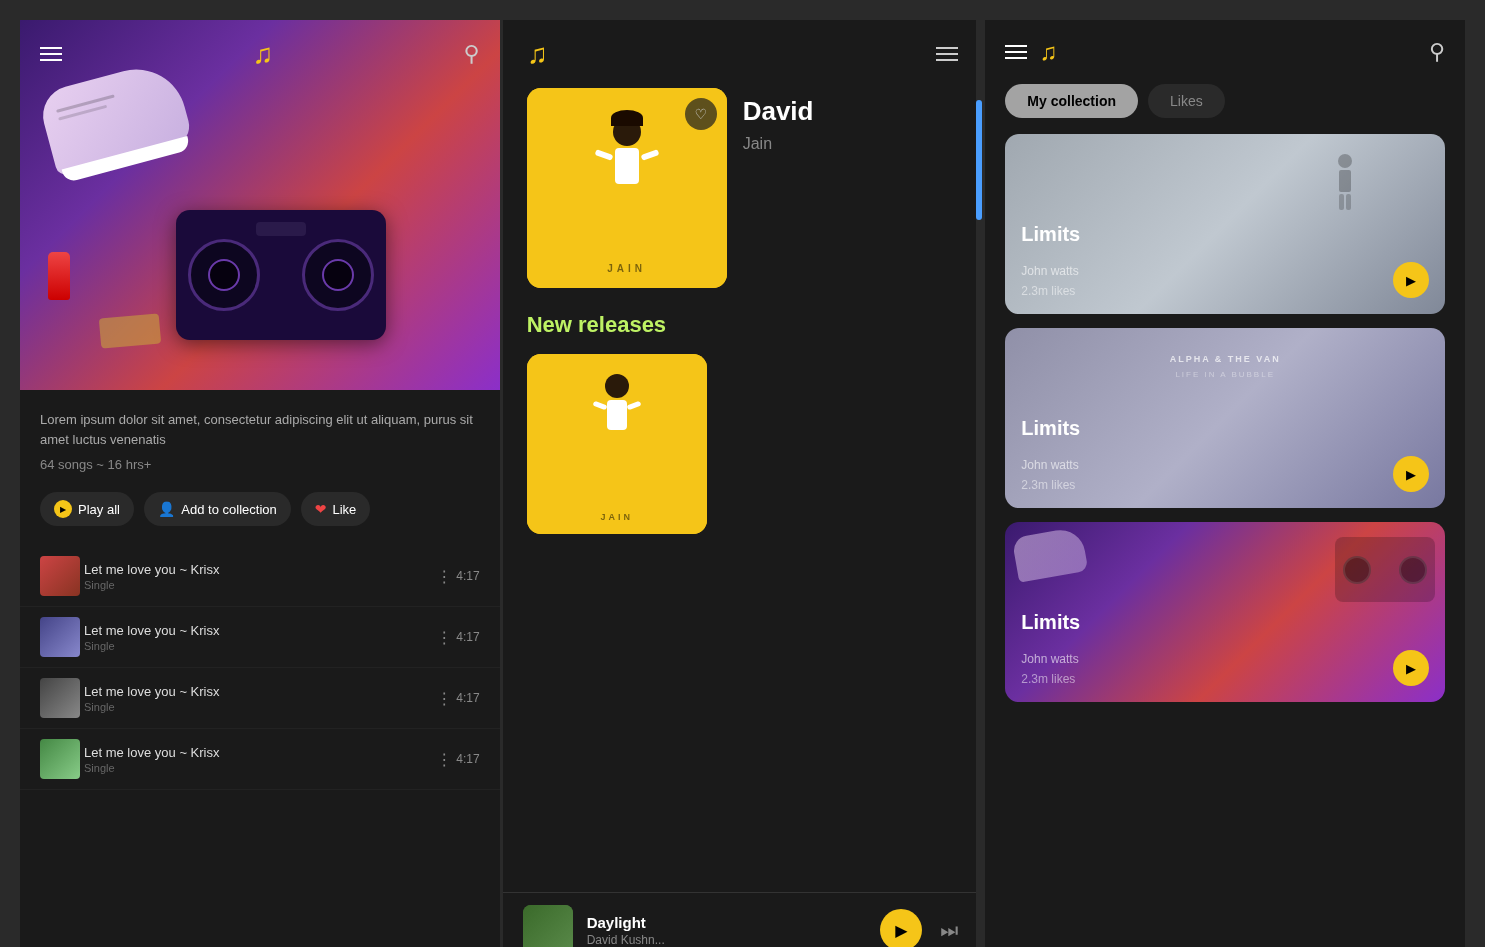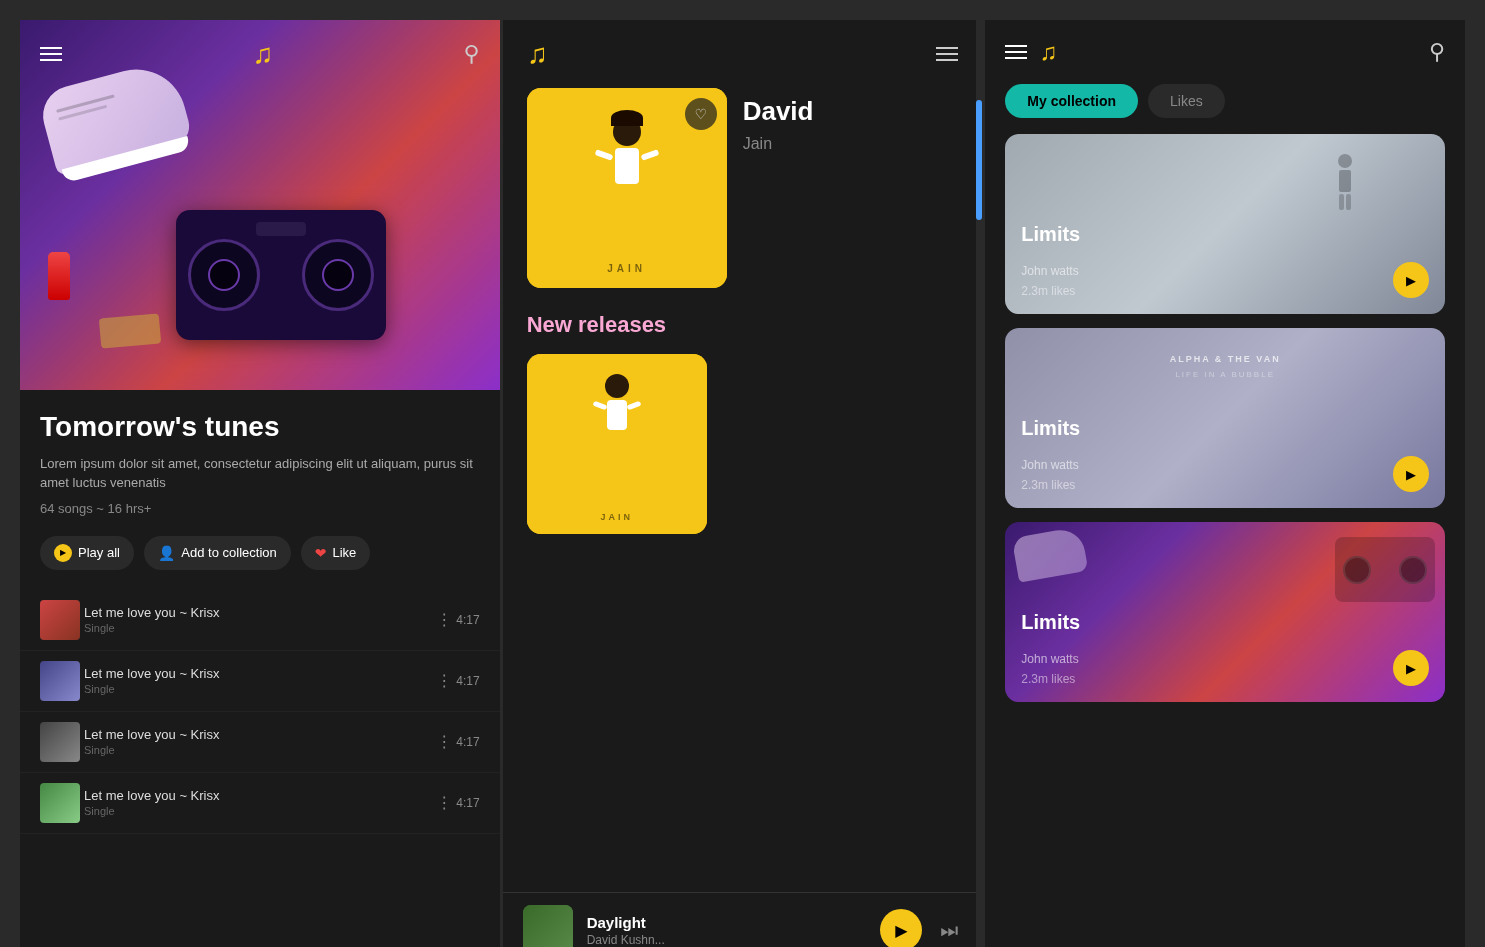--- a/index.html
+++ b/index.html
@@ -190,21 +190,21 @@
     .p2-album-info { padding-top: 8px; }
     .p2-song-title { font-size: 26px; font-weight: 700; color: #fff; margin-bottom: 8px; }
     .p2-artist { font-size: 16px; color: #888; }
 
     .p2-new-releases {
       padding: 24px 24px 0;
     }
     .p2-section-title {
       font-size: 22px;
       font-weight: 700;
-      color: #f9a8d4;
+      color: #bef264;
       margin-bottom: 16px;
     }
     .p2-releases-grid {
       display: flex;
       gap: 16px;
     }
     .p2-release-card {
       width: 180px; height: 180px;
       border-radius: 14px;
       overflow: hidden;
@@ -264,21 +264,21 @@
     }
     .p3-left { display: flex; align-items: center; gap: 12px; }
     .p3-music-logo { font-size: 24px; color: #f5c518; }
 
     .p3-tabs {
       display: flex;
       gap: 10px;
       padding: 0 20px 16px;
     }
     .tab-active {
-      background: #14b8a6;
+      background: #a3a3a3;
       color: #000;
       border: none;
       border-radius: 20px;
       padding: 9px 22px;
       font-size: 14px;
       font-weight: 600;
       cursor: pointer;
     }
     .tab-inactive {
       background: #2a2a2a;
@@ -392,21 +392,20 @@
         </div>
         <div style="position:absolute;top:12px;left:50%;transform:translateX(-50%);width:50px;height:14px;background:#2a1a4a;border-radius:4px;"></div>
       </div>
 
       <div style="position:absolute;bottom:90px;left:28px;width:22px;height:48px;background:linear-gradient(180deg,#e44,#c00);border-radius:5px 5px 3px 3px;z-index:3;"></div>
 
       <div style="position:absolute;bottom:44px;left:80px;width:60px;height:30px;background:rgba(200,160,60,0.6);border-radius:4px;transform:rotate(-5deg);z-index:3;"></div>
     </div>
 
     <div class="p1-content">
-      <h1 class="p1-title">Tomorrow's tunes</h1>
       <p class="p1-desc">Lorem ipsum dolor sit amet, consectetur adipiscing elit ut aliquam, purus sit amet luctus venenatis</p>
       <p class="p1-meta">64 songs ~ 16 hrs+</p>
 
       <div class="p1-actions">
         <button class="btn-play-all">
           <span class="play-dot">▶</span>
           <span>Play all</span>
         </button>
         <button class="btn-add-collection">
           <span class="collection-icon">👤</span>

